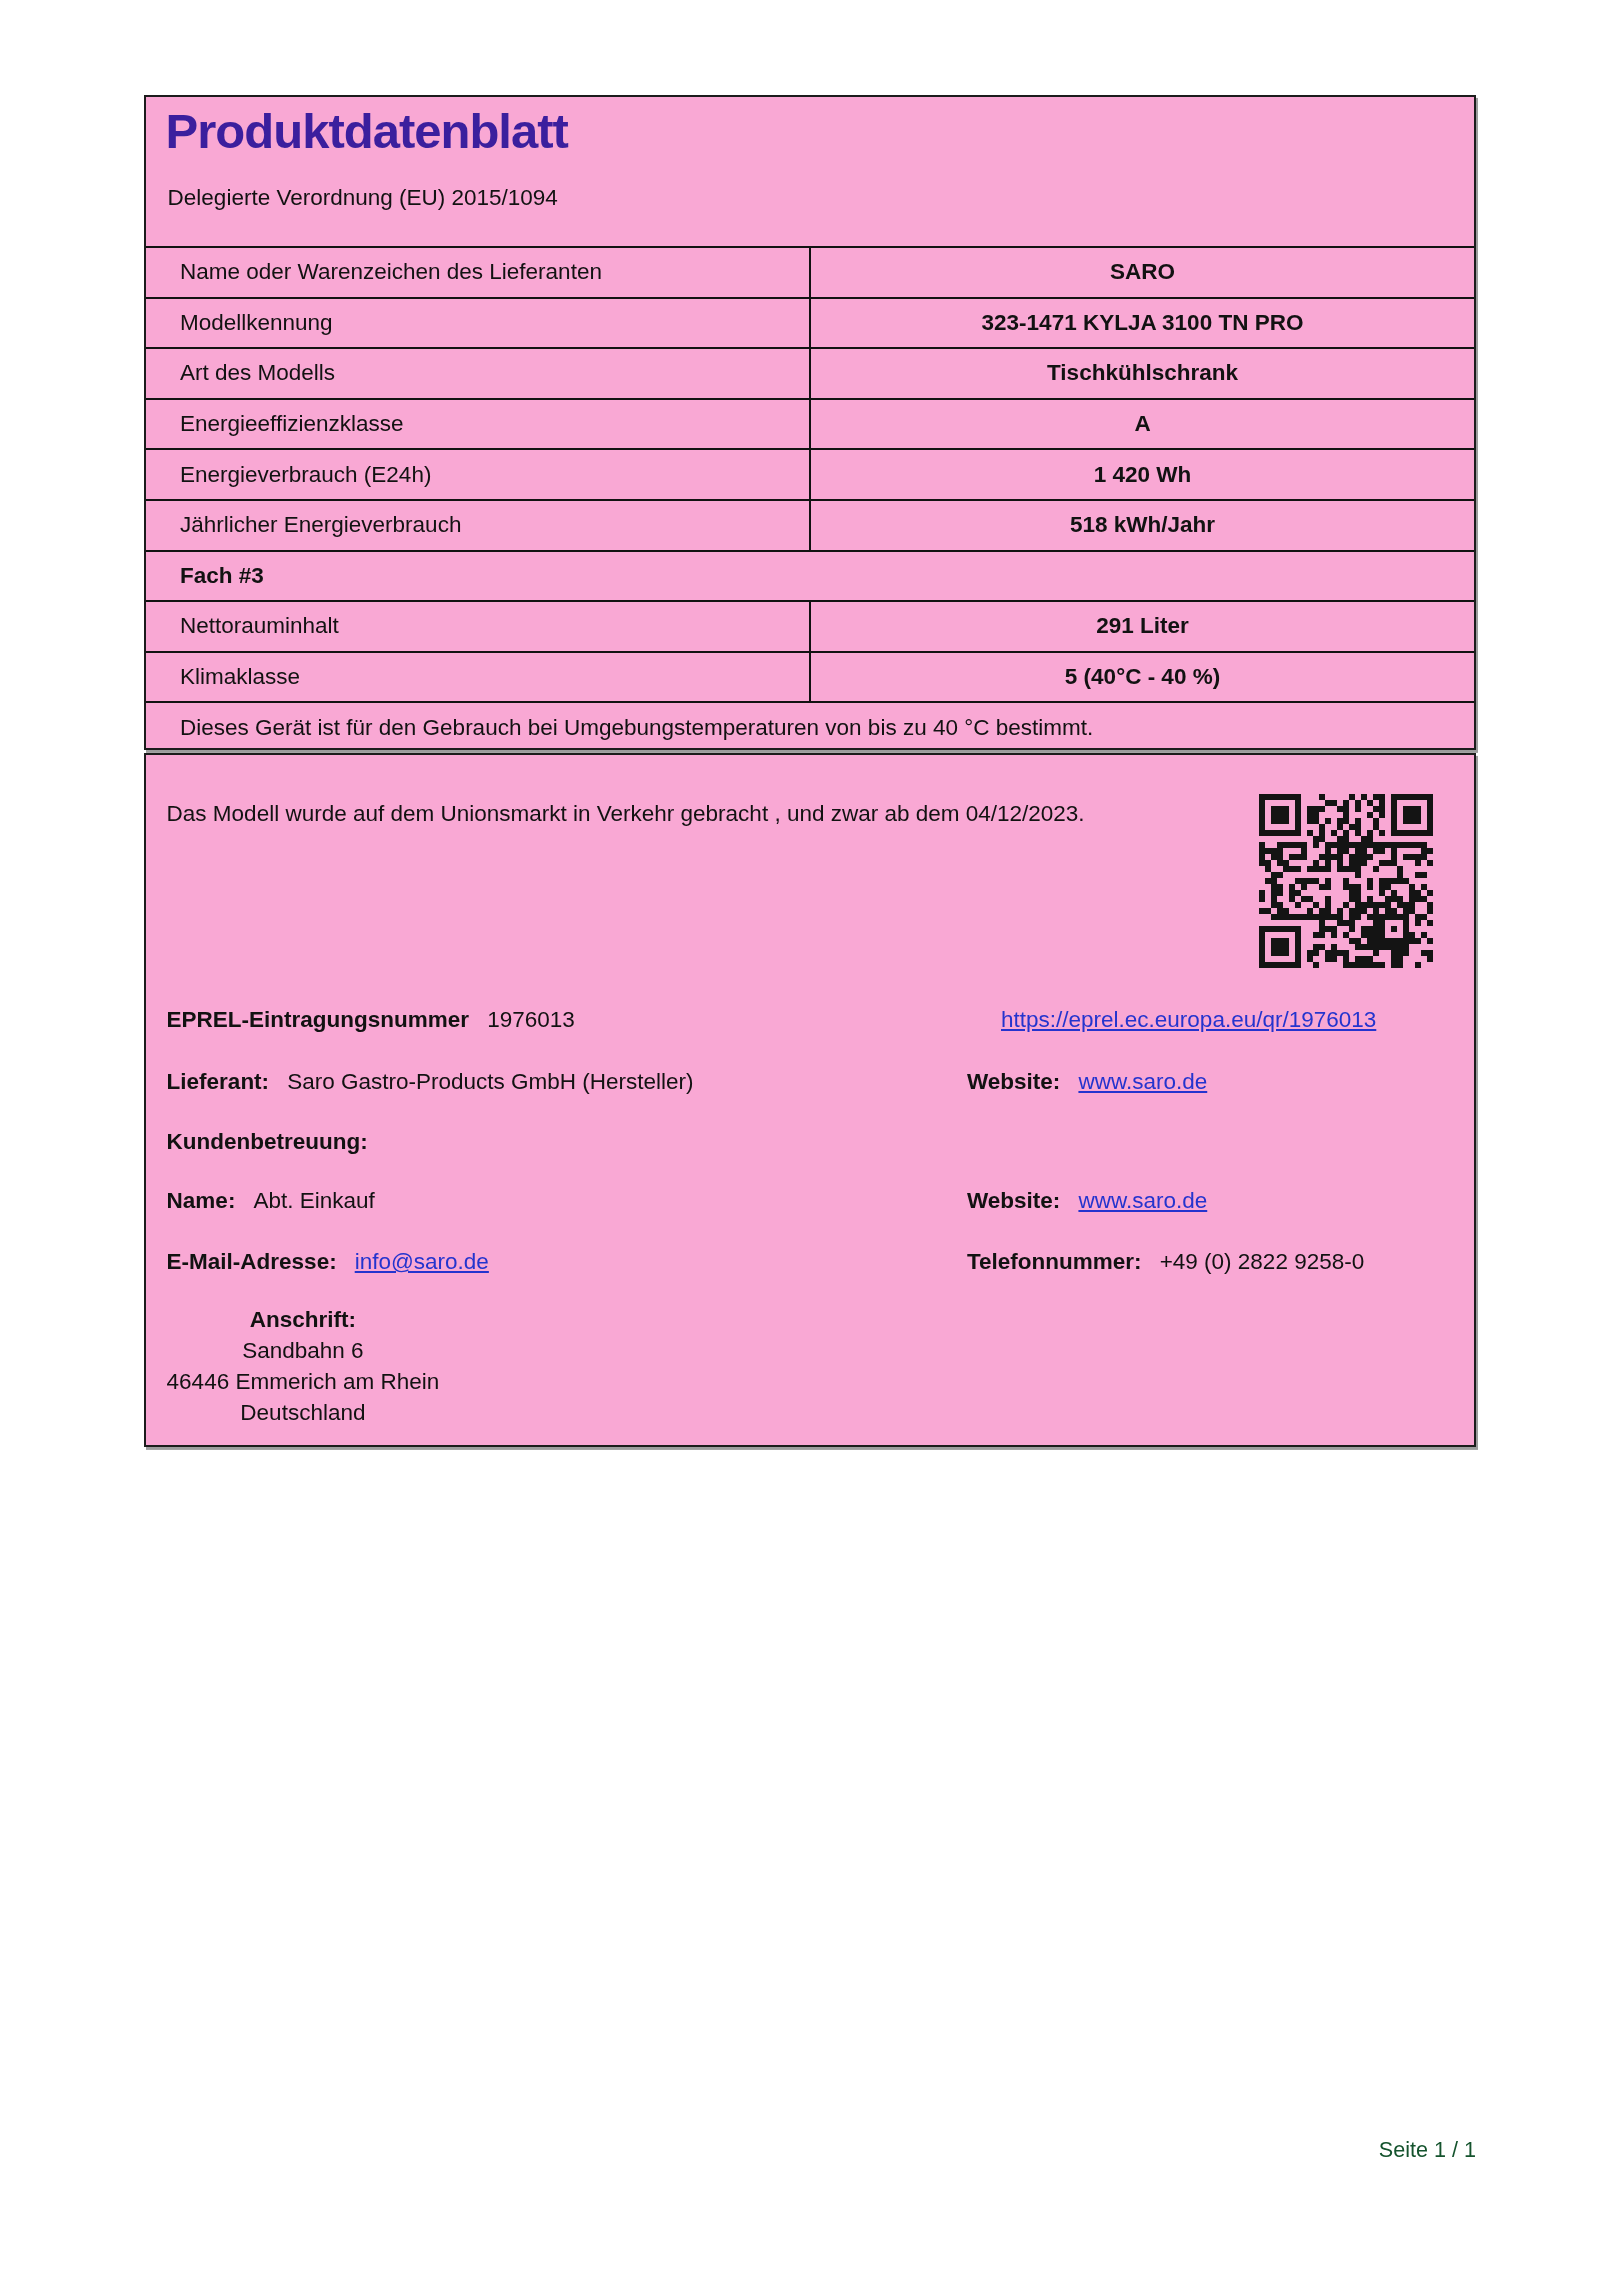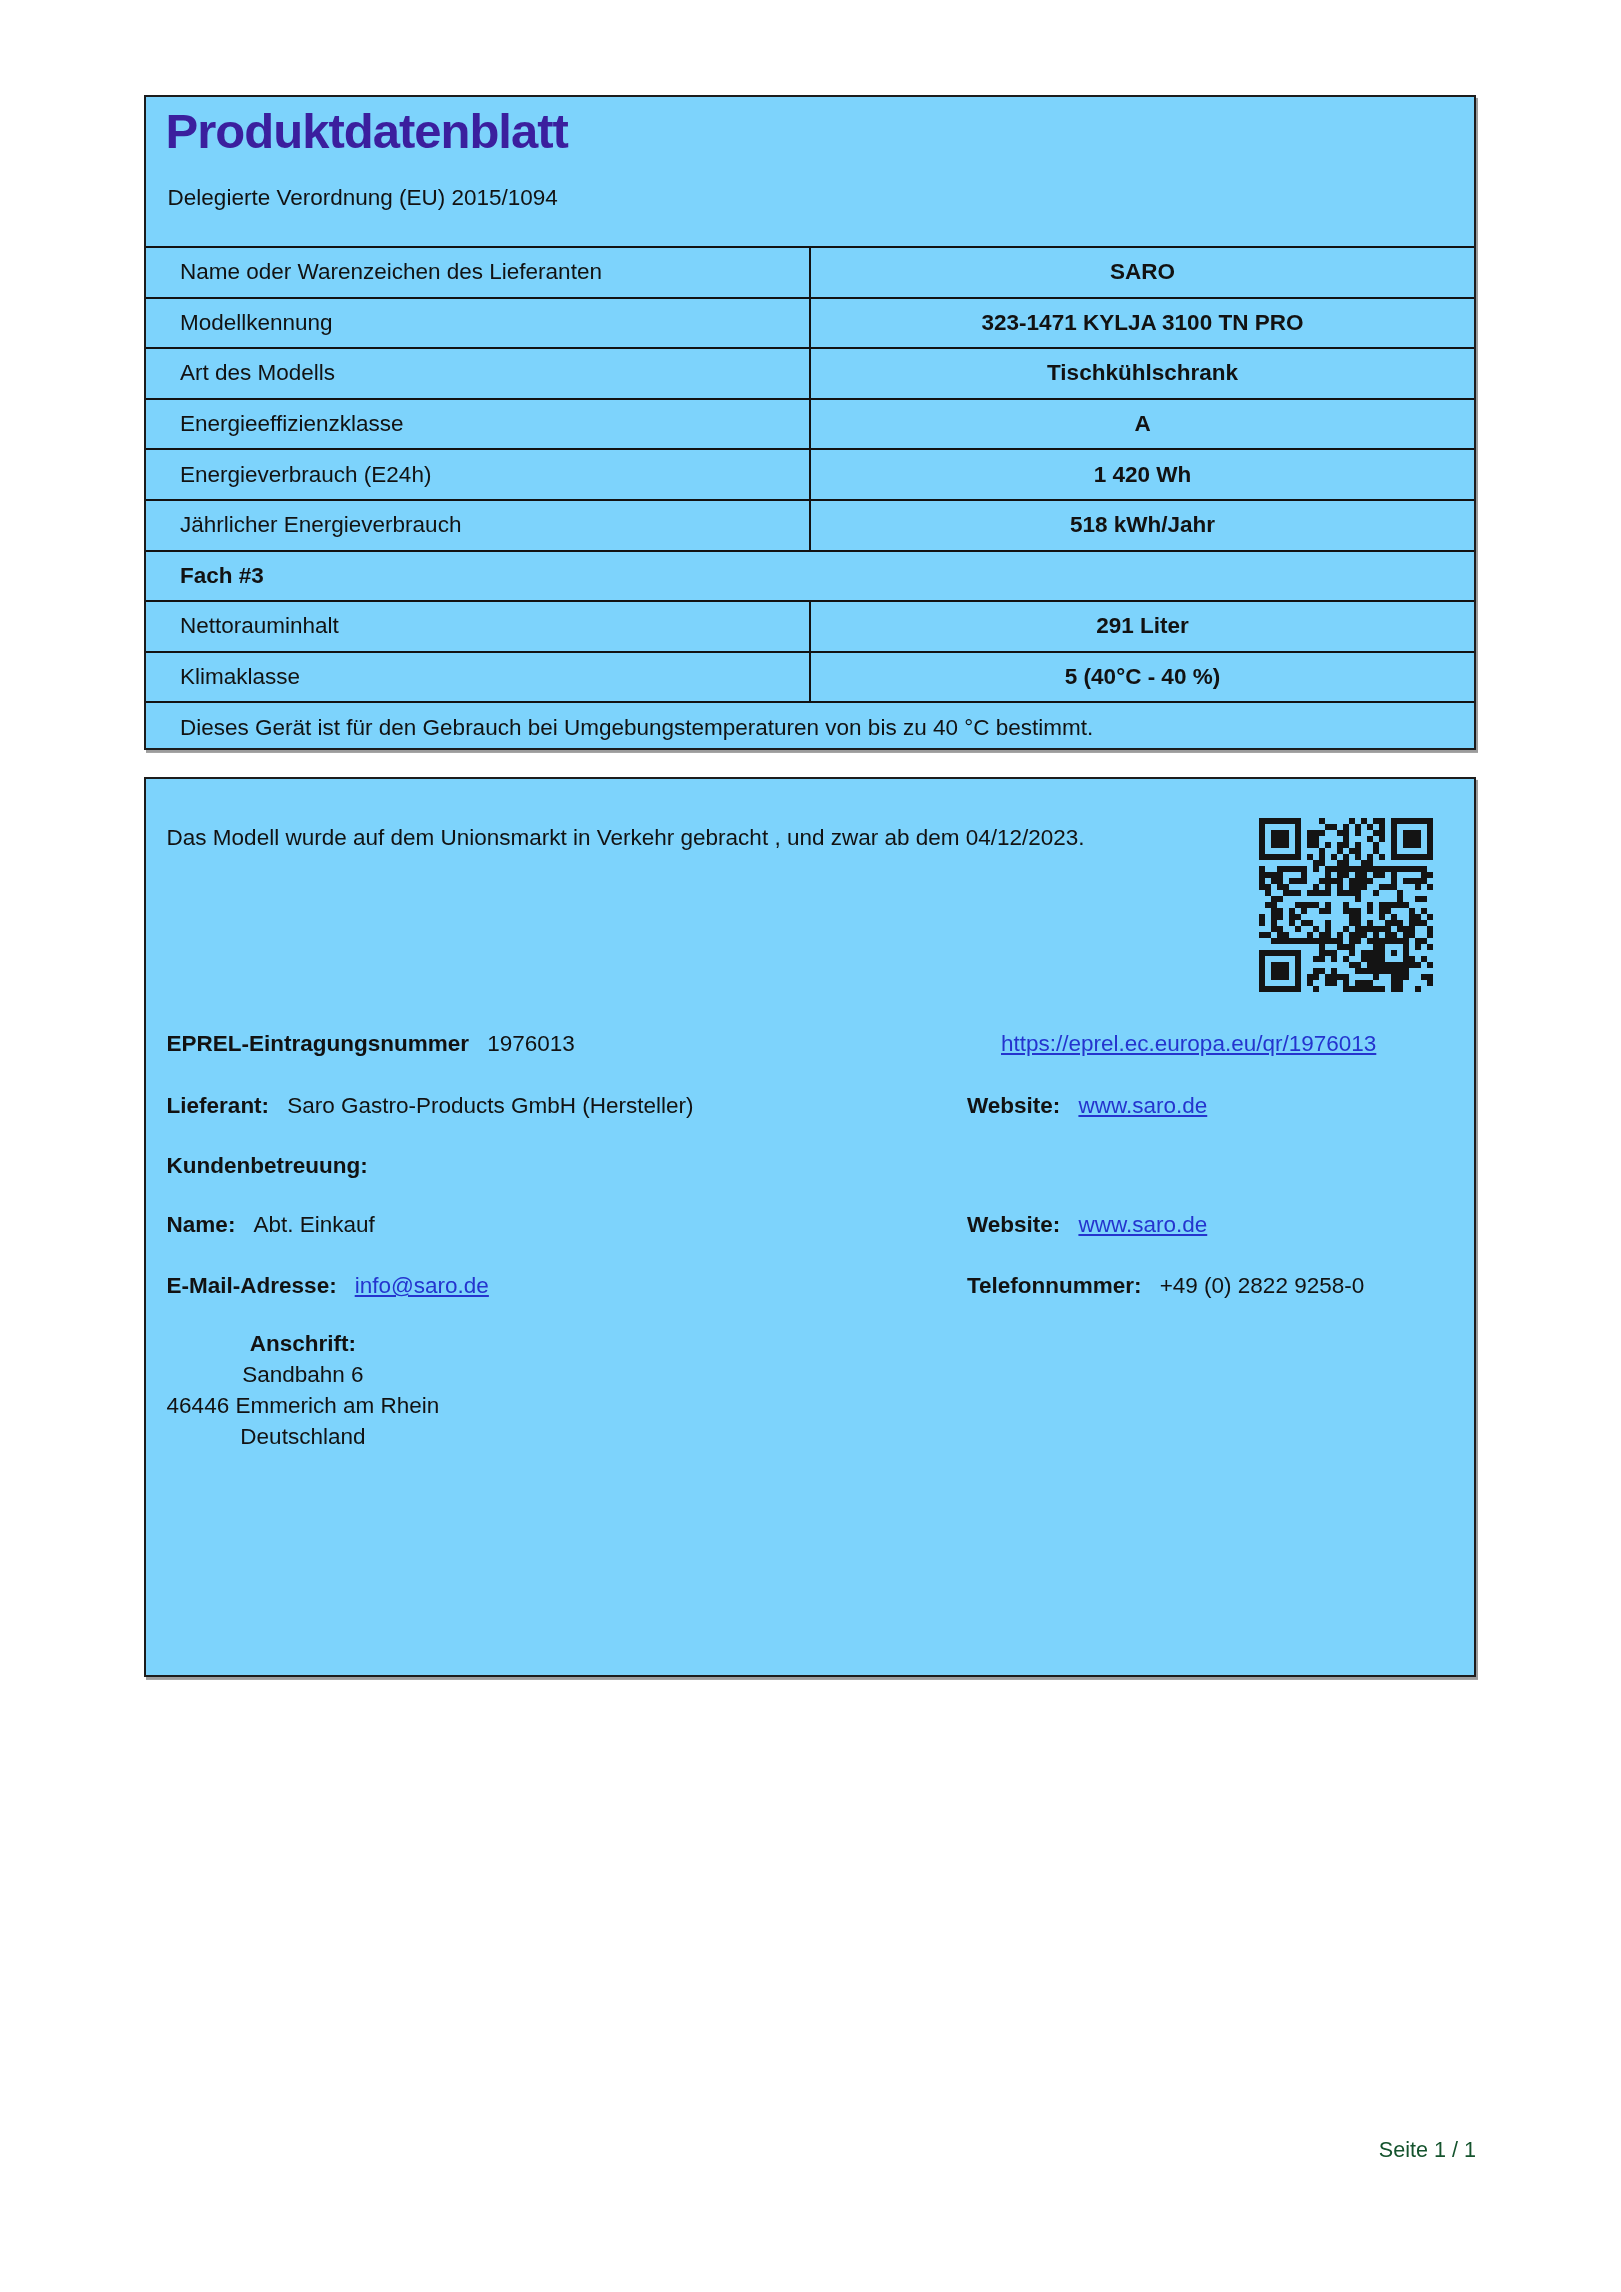--- a/index.html
+++ b/index.html
@@ -2,25 +2,25 @@
 <html><head>
 <meta charset="utf-8">
 <style>
   html,body{margin:0;padding:0;}
   body{
     width:1621px;height:2293px;background:#ffffff;position:relative;
     font-family:"Liberation Sans", sans-serif;color:#121212;
     -webkit-font-smoothing:antialiased;
   }
   .box{
-    position:absolute;background:#7dd3fc;border:2px solid #1c1c1c;
+    position:absolute;background:#f9a8d4;border:2px solid #1c1c1c;
     box-shadow:2px 2.9px 0 #9c9c9c;box-sizing:border-box;
   }
   .box1{left:144px;top:95px;width:1332px;height:655px;}
-  .box2{left:144px;top:777px;width:1332px;height:900px;}
+  .box2{left:144px;top:753px;width:1332px;height:694px;}
 
   .title{
     position:absolute;left:19.6px;top:5.9px;margin:0;
     font-size:49px;font-weight:bold;color:#3B1F9E;letter-spacing:-1px;
   }
   .subtitle{position:absolute;left:21.6px;top:88px;font-size:22.5px;}
 
   table.spec{
     position:absolute;left:0;top:149px;width:100%;height:506px;
     border-collapse:collapse;table-layout:fixed;font-size:22.5px;

